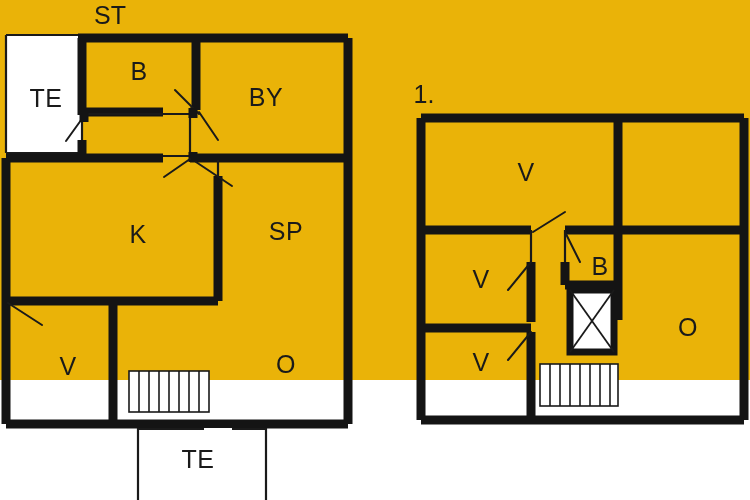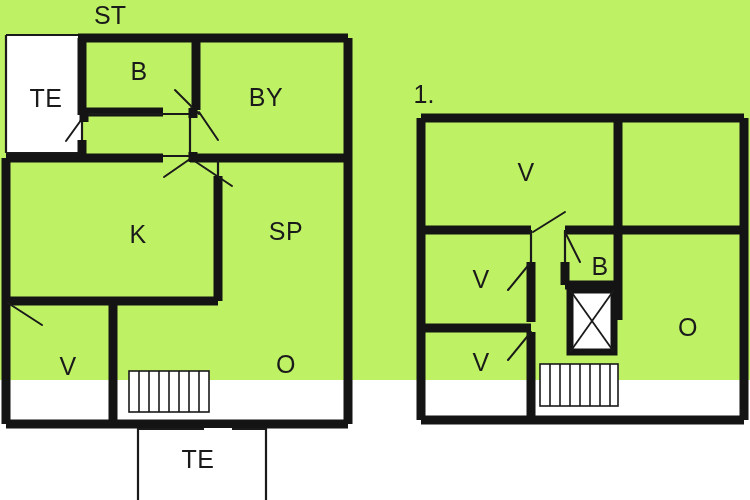--- a/index.html
+++ b/index.html
@@ -11,21 +11,21 @@
   body {
     width: 750px;
     height: 500px;
     overflow: hidden;
     font-family: "Liberation Sans", sans-serif;
   }
   #floorplan-root {
     position: relative;
     width: 750px;
     height: 380px;
-    background: #bef264;
+    background: #eab308;
   }
   #plan-svg {
     position: absolute;
     top: 0;
     left: 0;
     width: 750px;
     height: 500px;
     display: block;
   }
   .room-label {

